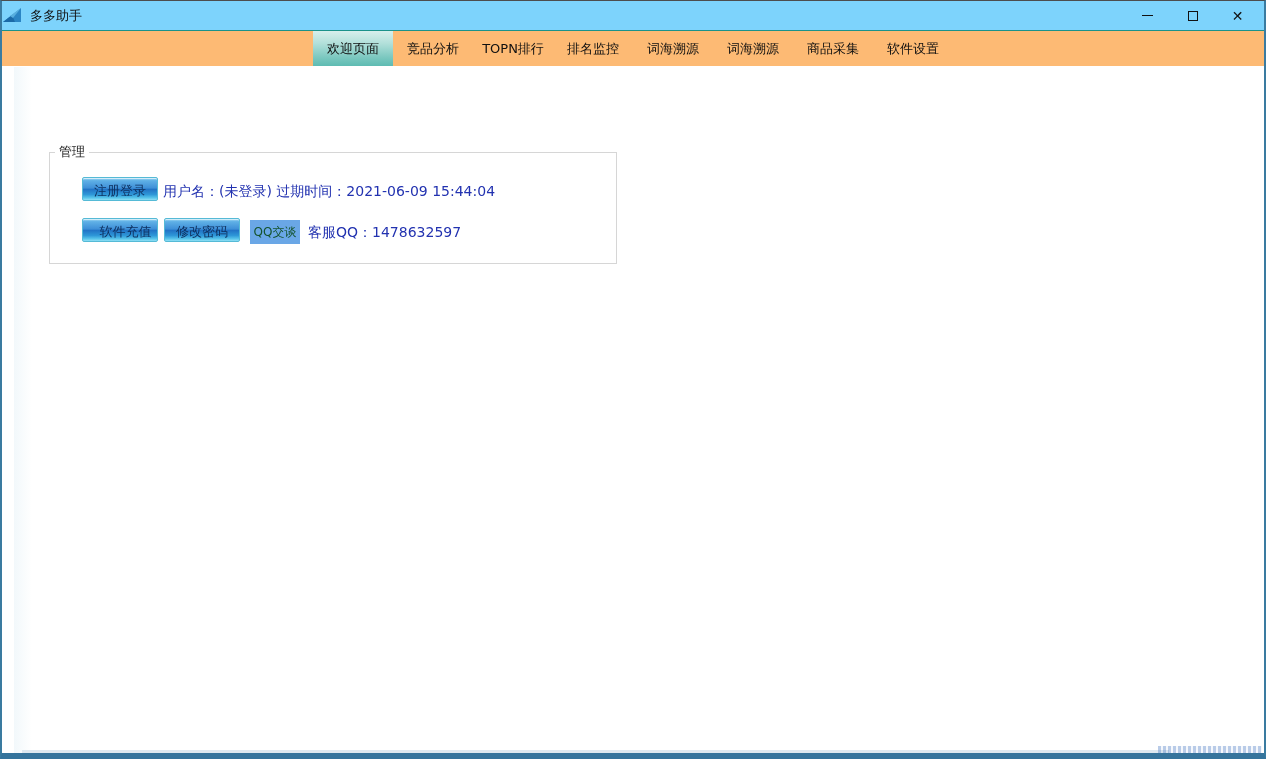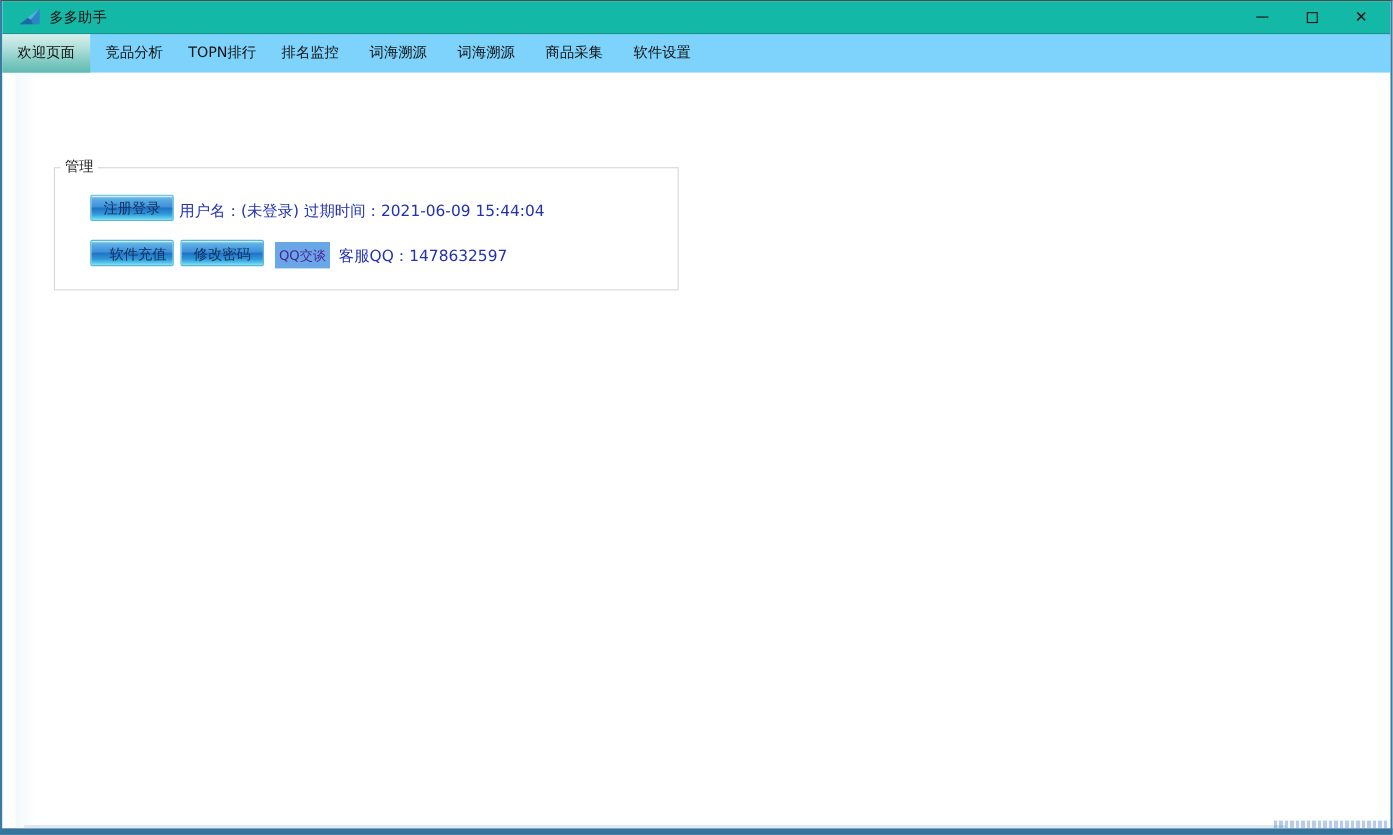--- a/index.html
+++ b/index.html
@@ -19,24 +19,24 @@
     border-left: 2px solid #3a7ba0;
     border-right: 2px solid #3a7ba0;
     border-bottom: 6px solid #35749c;
     overflow: hidden;
   }
 
   
   .titlebar {
     position: relative;
     height: 29px;
-    background: #14b8a6;
+    background: #7dd3fc;
     display: flex;
     align-items: center;
-    padding-left: 15px;
+    padding-left: 0;
   }
   .app-icon { width: 20px; height: 18px; margin-right: 8px; display: inline-block; }
   .app-title { font-size: 13px; color: #111111; }
   .win-controls {
     position: absolute;
     right: 4px; top: 0;
     height: 29px;
     display: flex;
     align-items: center;
   }
@@ -54,23 +54,24 @@
   .min-glyph {
     width: 11px; height: 1px;
     background: #111111;
     display: inline-block;
   }
   .close-glyph { font-size: 14px; line-height: 14px; }
 
   
   .tabbar {
     height: 36px;
-    background: #7dd3fc;
+    background: #fdba74;
     border-top: 1px solid #1b928a;
     display: flex;
+    justify-content: center;
   }
   .tab {
     width: 80px;
     text-align: center;
     line-height: 35px;
     font-size: 13px;
     color: #101010;
     white-space: nowrap;
     cursor: default;
   }
@@ -122,21 +123,21 @@
     position: absolute;
     font-size: 14px;
     color: #2232b0;
     white-space: nowrap;
   }
 
   .qq-btn {
     position: absolute;
     width: 50px; height: 24px;
     background: #6aa7e6;
-    color: #4c1d95;
+    color: #14532d;
     font-size: 12px;
     text-align: center;
     line-height: 24px;
     white-space: nowrap;
     cursor: default;
   }
 
   .tip-line {
     position: absolute;
     font-size: 13px;

